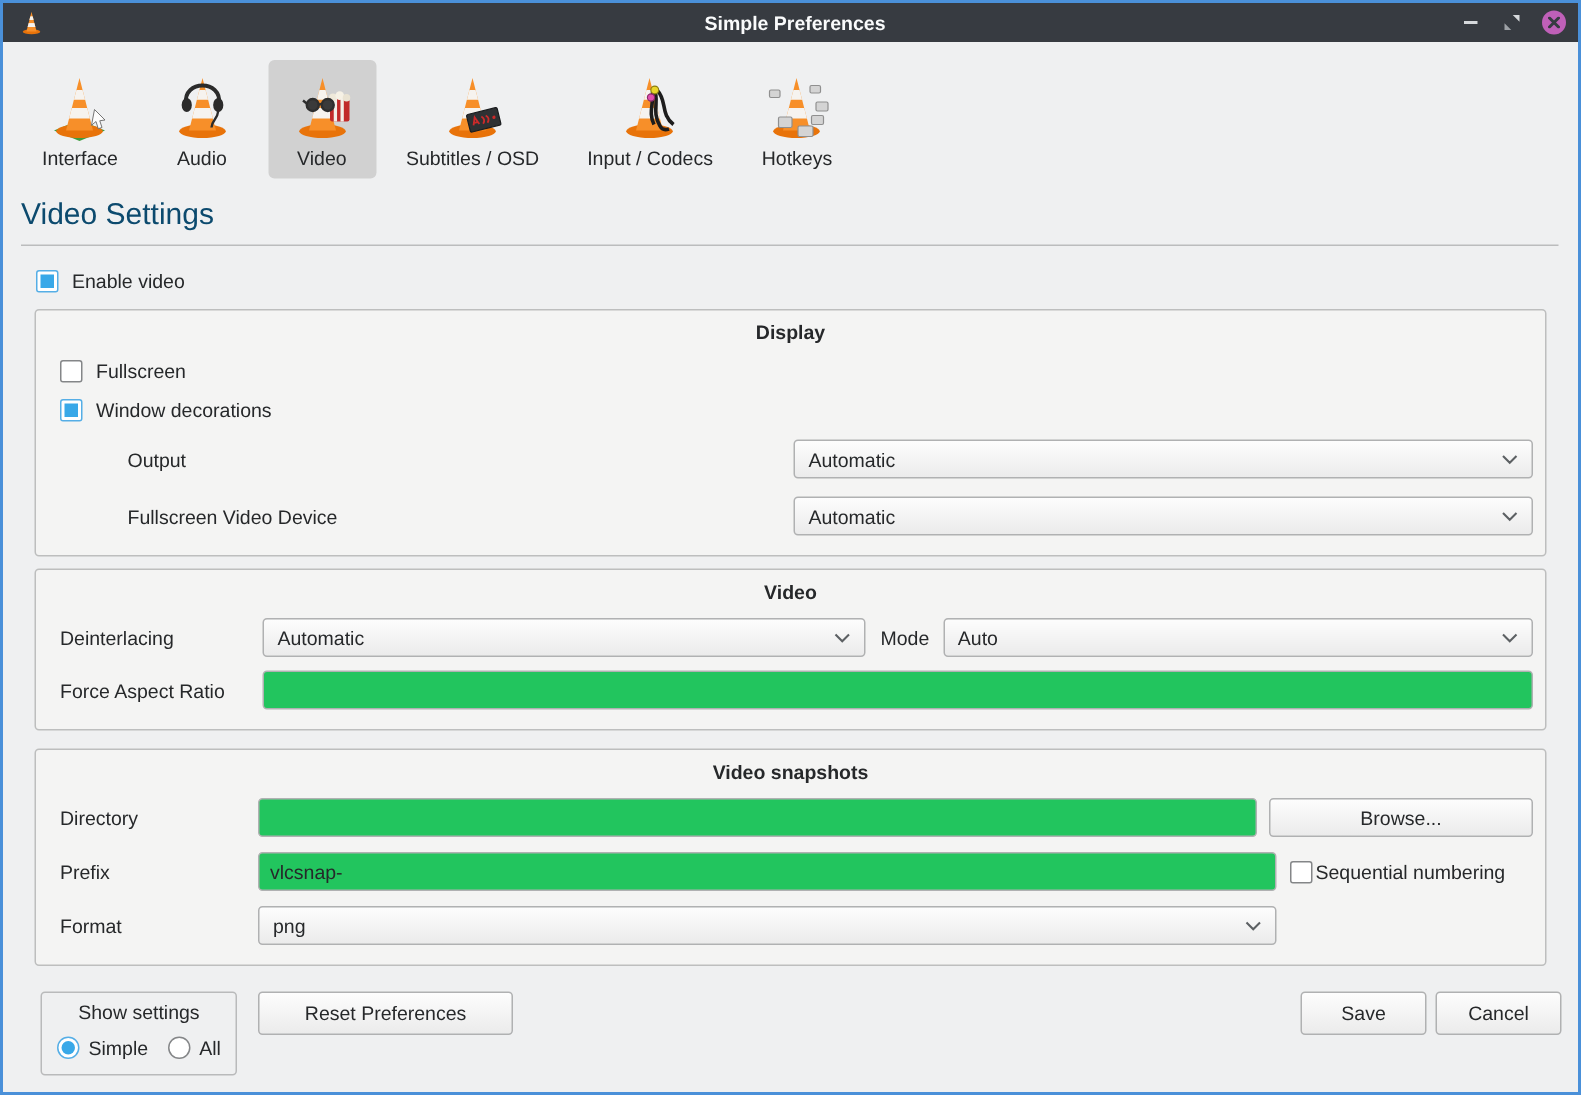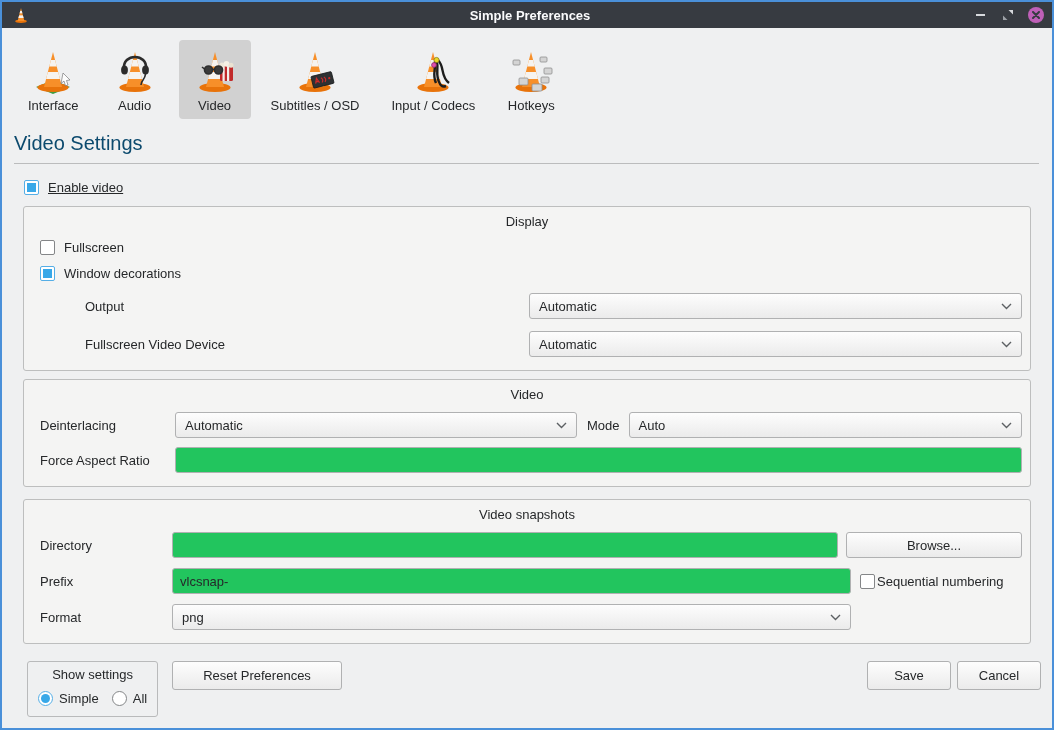--- a/index.html
+++ b/index.html
@@ -83,30 +83,30 @@
     background: #22c55e; padding: 0 7px;
     font: inherit; color: #26282a; outline: none;
   }
   
   .groupbox {
     margin: 11px 21px 0 21px;
     border: 1px solid #bdbebe; border-radius: 3px;
     background: #f4f4f3;
     padding: 6px 8px 13px 8px;
   }
-  .group-title { text-align: center; margin-top: 1px; }
+  .group-title { text-align: center; margin-top: 1px; font-weight: bold; }
   .check-row { display: flex; align-items: center; gap: 9px; margin: 11px 0 0 8px; }
   .field-row { display: flex; align-items: center; margin-top: 12px; padding: 0 0 0 8px; margin-left: 45px; }
   .field-row .combo.right { margin-left: auto; width: 493px; }
   .vid-row { display: flex; align-items: center; margin-top: 10px; padding-left: 8px; }
   .vid-label { width: 135px; flex: none; }
   .mode-label { margin: 0 9px 0 10px; flex: none; }
   .snap-row { display: flex; align-items: center; margin-top: 10px; padding-left: 8px; }
   .snap-label { width: 132px; flex: none; }
-  .enable-row { display: flex; align-items: flex-end; gap: 9px; margin: 16px 0 0 22px; text-decoration: underline; }
+  .enable-row { display: flex; align-items: flex-end; gap: 9px; margin: 16px 0 0 22px; }
   
   .footer { margin-top: auto; display: flex; align-items: flex-start; padding: 0 11px 11px 12px; margin-left: 13px; }
   .show-settings {
     border: 1px solid #b9babb; border-radius: 3px;
     padding: 5px 10px 10px 10px;
   }
   .ss-title { text-align: center; margin-bottom: 9px; }
   .ss-options { display: flex; align-items: center; gap: 13px; }
   .ss-opt { display: flex; align-items: center; gap: 6px; }
   .footer .btn { height: 29px; }

